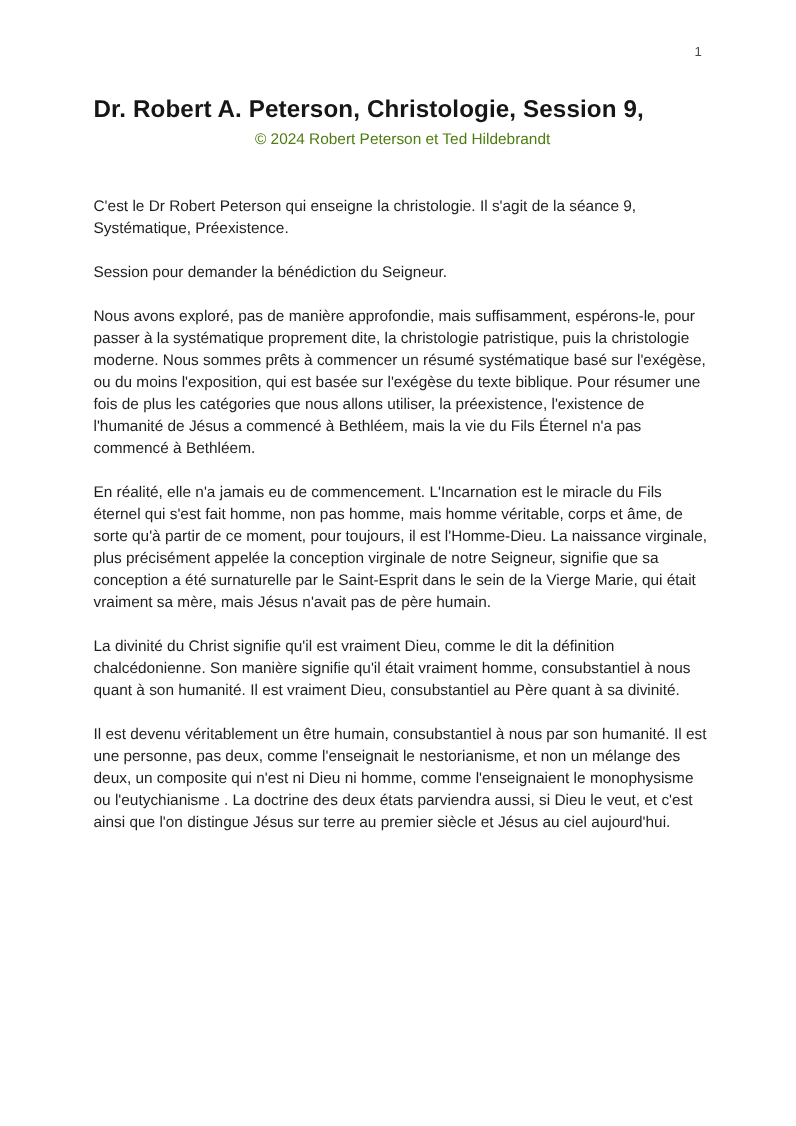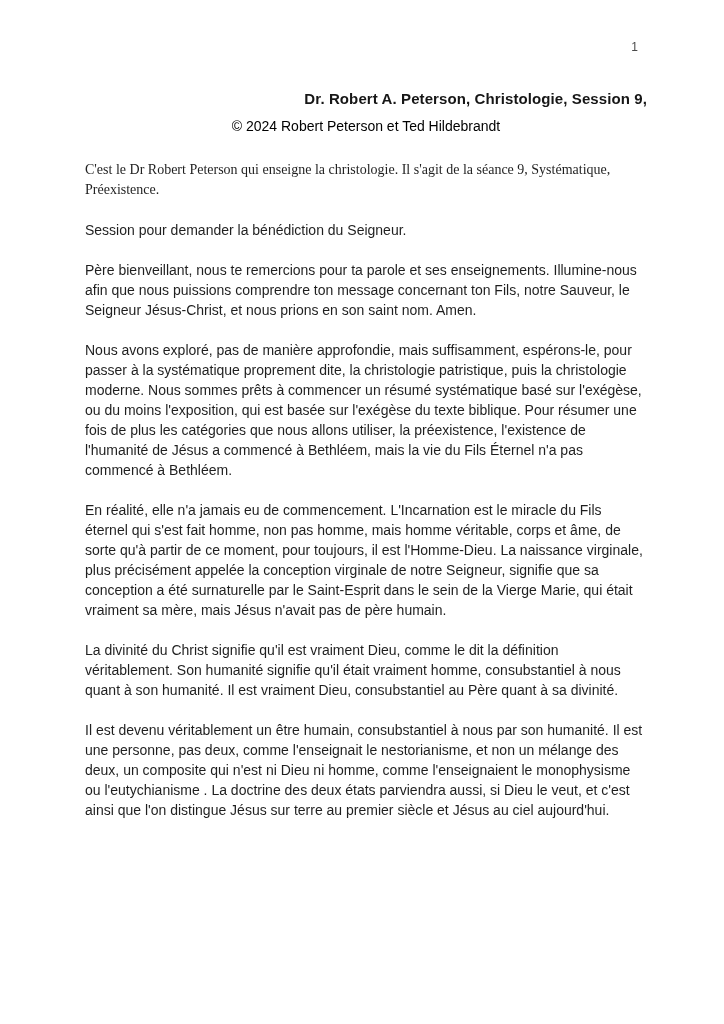--- a/index.html
+++ b/index.html
@@ -26,69 +26,67 @@
     color: #4a4a4a;
   }
   .content {
     position: absolute;
     top: 84px;
     left: 85px;
     width: 562px;
   }
   .title {
     margin: 0;
-    font-size: 15px;
+    font-size: 22px;
     line-height: 30px;
     font-weight: bold;
-    text-align: right;
+    text-align: left;
     color: #161616;
     letter-spacing: 0.1px;
   }
   .title-line {
     display: block;
   }
   .copyright {
     text-align: center;
     font-size: 14px;
     line-height: 18px;
     margin-top: 3px;
-    color: #000000;
+    color: #4d7c0f;
   }
   .para {
     font-size: 14px;
     line-height: 20px;
     margin: 20px 0 0 0;
     color: #1f1f1f;
   }
   .para.first {
-    margin-top: 25px;
-    font-family: Liberation Serif, serif;
+    margin-top: 42px;
   }
 </style>
 </head>
 <body>
 
 <div class="page">
   <div class="page-number">1</div>
 
   <div class="content">
     <h1 class="title">
       <span class="title-line">Dr. Robert A. Peterson, Christologie, Session 9,</span>
     </h1>
 
     <div class="copyright">© 2024 Robert Peterson et Ted Hildebrandt</div>
 
     <p class="para first">C'est le Dr Robert Peterson qui enseigne la christologie. Il s'agit de la séance 9, Systématique, Préexistence.</p>
 
     <p class="para">Session pour demander la bénédiction du Seigneur.</p>
 
-    <p class="para">Père bienveillant, nous te remercions pour ta parole et ses enseignements. Illumine-nous afin que nous puissions comprendre ton message concernant ton Fils, notre Sauveur, le Seigneur Jésus-Christ, et nous prions en son saint nom. Amen.</p>
 
     <p class="para">Nous avons exploré, pas de manière approfondie, mais suffisamment, espérons-le, pour passer à la systématique proprement dite, la christologie patristique, puis la christologie moderne. Nous sommes prêts à commencer un résumé systématique basé sur l'exégèse, ou du moins l'exposition, qui est basée sur l'exégèse du texte biblique. Pour résumer une fois de plus les catégories que nous allons utiliser, la préexistence, l'existence de l'humanité de Jésus a commencé à Bethléem, mais la vie du Fils Éternel n'a pas commencé à Bethléem.</p>
 
     <p class="para">En réalité, elle n'a jamais eu de commencement. L'Incarnation est le miracle du Fils éternel qui s'est fait homme, non pas homme, mais homme véritable, corps et âme, de sorte qu'à partir de ce moment, pour toujours, il est l'Homme-Dieu. La naissance virginale, plus précisément appelée la conception virginale de notre Seigneur, signifie que sa conception a été surnaturelle par le Saint-Esprit dans le sein de la Vierge Marie, qui était vraiment sa mère, mais Jésus n'avait pas de père humain.</p>
 
-    <p class="para">La divinité du Christ signifie qu'il est vraiment Dieu, comme le dit la définition véritablement. Son humanité signifie qu'il était vraiment homme, consubstantiel à nous quant à son humanité. Il est vraiment Dieu, consubstantiel au Père quant à sa divinité.</p>
+    <p class="para">La divinité du Christ signifie qu'il est vraiment Dieu, comme le dit la définition chalcédonienne. Son manière signifie qu'il était vraiment homme, consubstantiel à nous quant à son humanité. Il est vraiment Dieu, consubstantiel au Père quant à sa divinité.</p>
 
     <p class="para">Il est devenu véritablement un être humain, consubstantiel à nous par son humanité. Il est une personne, pas deux, comme l'enseignait le nestorianisme, et non un mélange des deux, un composite qui n'est ni Dieu ni homme, comme l'enseignaient le monophysisme ou l'eutychianisme . La doctrine des deux états parviendra aussi, si Dieu le veut, et c'est ainsi que l'on distingue Jésus sur terre au premier siècle et Jésus au ciel aujourd'hui.</p>
 
   </div>
 </div>
 
 </body></html>

